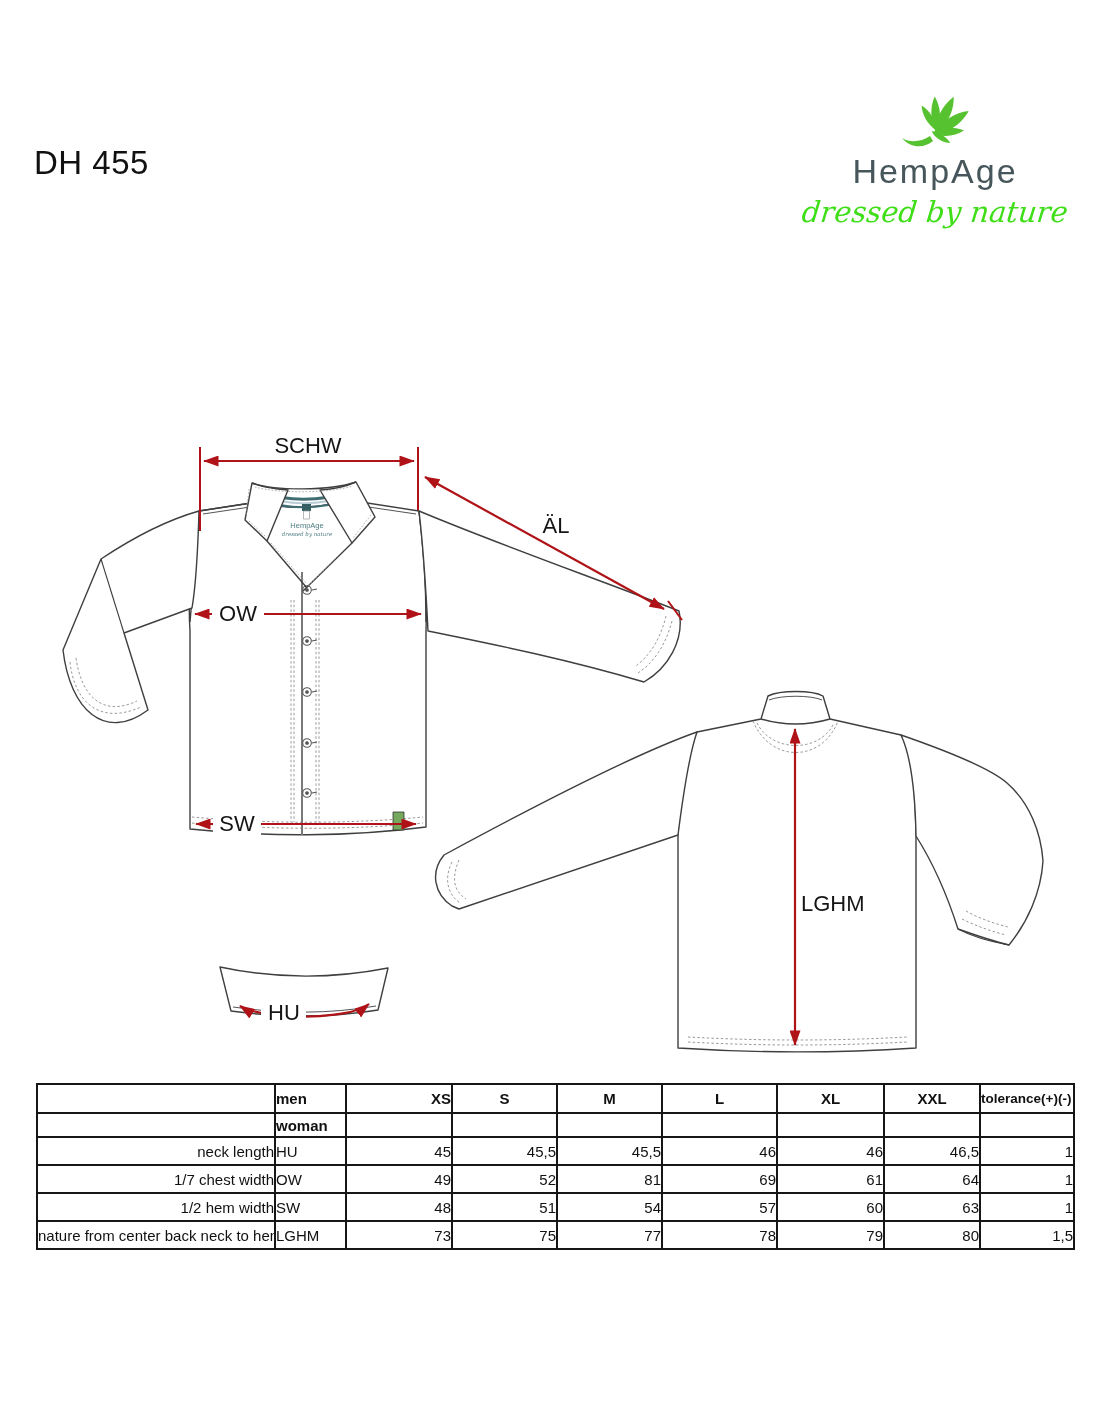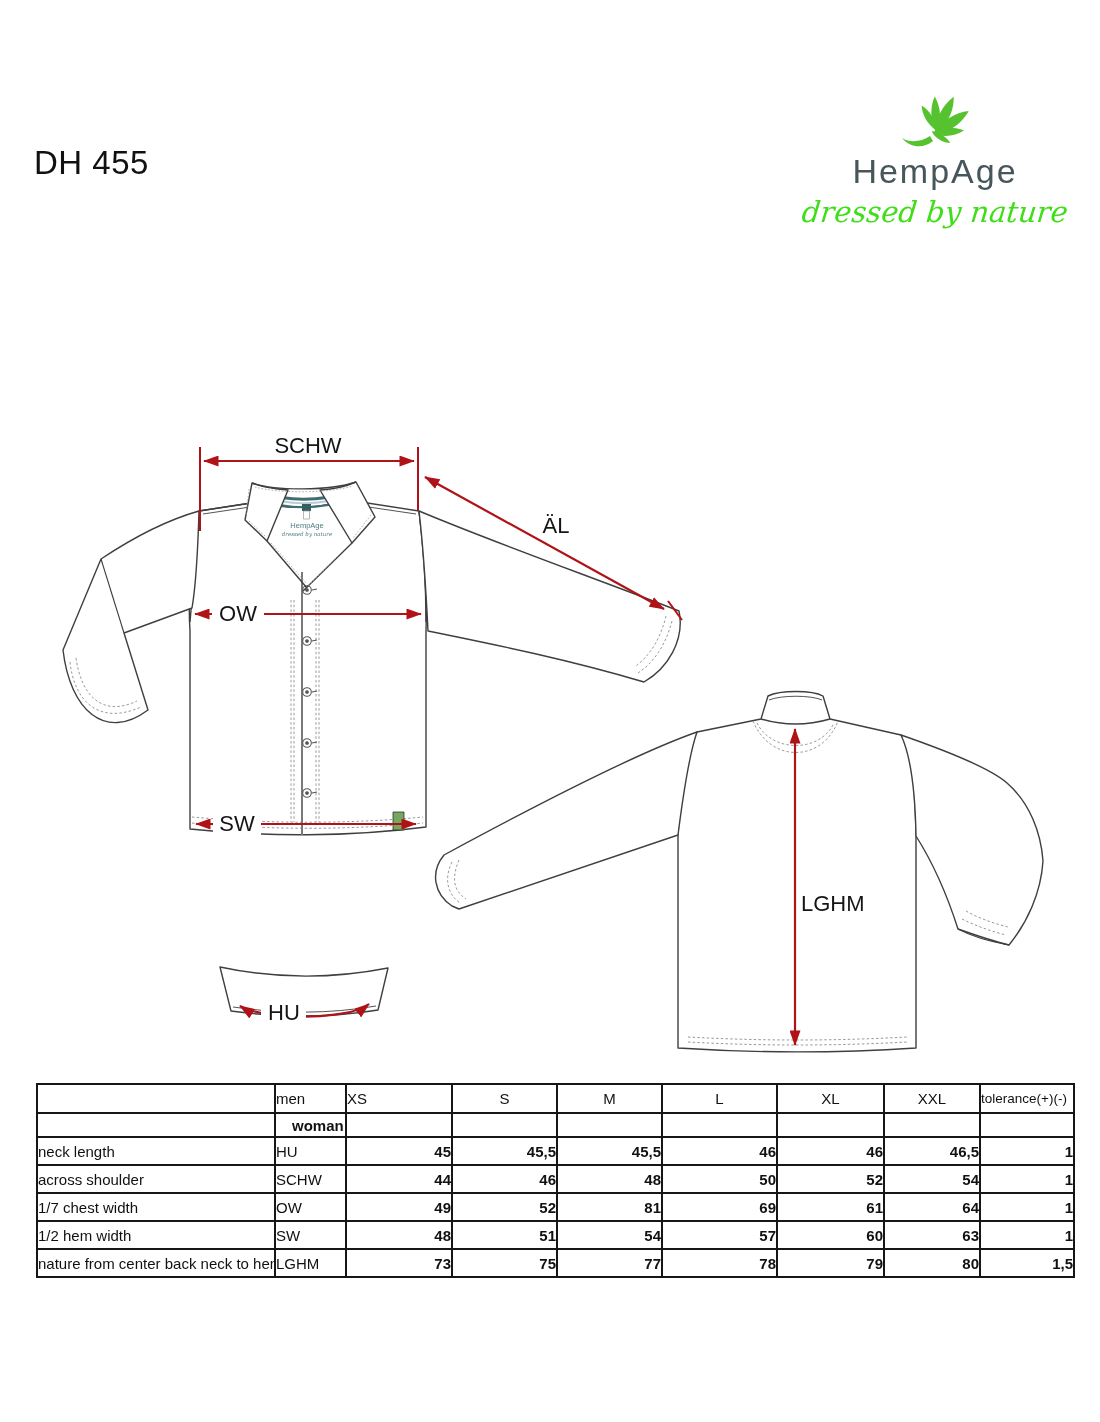--- a/index.html
+++ b/index.html
@@ -14,25 +14,25 @@
   .logo .tagline{font-family:"DejaVu Serif",serif;font-style:italic;font-size:29px;color:#3FDE19;margin-top:4px;transform:skewX(-6deg);}
 
   svg text.dim{font-family:"Liberation Sans",sans-serif;font-size:22px;fill:#151515;}
   svg text.tinybrand{font-family:"Liberation Sans",sans-serif;font-size:7.5px;fill:#4e7d82;}
   svg text.tinyscript{font-family:"DejaVu Serif",serif;font-style:italic;font-size:5.5px;fill:#4e7d82;}
 
   .drawing{position:absolute;left:0;top:0;width:1100px;height:1422px;}
 
   table.spec{position:absolute;left:36px;top:1083px;width:1037px;border-collapse:collapse;table-layout:fixed;font-size:15px;color:#111;}
   table.spec td{border:2px solid #161616;padding:0 0;height:26px;overflow:hidden;white-space:nowrap;}
-  table.spec tr.hdr td{height:27px;font-weight:normal;}
-  table.spec tr.sub td{height:22px;font-weight:bold;padding-left:16px;}
-  td.lbl{text-align:left;padding-left:4px;}
+  table.spec tr.hdr td{height:27px;font-weight:bold;}
+  table.spec tr.sub td{height:22px;font-weight:bold;}
+  td.lbl{text-align:right;padding-left:4px;}
   td.code{text-align:left;padding-left:4px;}
-  td.num{text-align:right;padding-right:7px;font-weight:bold;}
+  td.num{text-align:right;padding-right:7px;}
   td.ctr{text-align:center;}
   td.tolh{font-size:13.5px;padding-left:3px;font-weight:bold;}
 </style>
 </head>
 <body>
 
 <div class="page">
 
   <div class="doc-title">DH 455</div>
 
@@ -235,31 +235,20 @@
         <td class="code">HU</td>
         <td class="num">45</td>
         <td class="num">45,5</td>
         <td class="num">45,5</td>
         <td class="num">46</td>
         <td class="num">46</td>
         <td class="num">46,5</td>
         <td class="num">1</td>
       </tr>
       <tr>
-        <td class="lbl">across shoulder</td>
-        <td class="code">SCHW</td>
-        <td class="num">44</td>
-        <td class="num">46</td>
-        <td class="num">48</td>
-        <td class="num">50</td>
-        <td class="num">52</td>
-        <td class="num">54</td>
-        <td class="num">1</td>
-      </tr>
-      <tr>
         <td class="lbl">1/7 chest width</td>
         <td class="code">OW</td>
         <td class="num">49</td>
         <td class="num">52</td>
         <td class="num">81</td>
         <td class="num">69</td>
         <td class="num">61</td>
         <td class="num">64</td>
         <td class="num">1</td>
       </tr>

